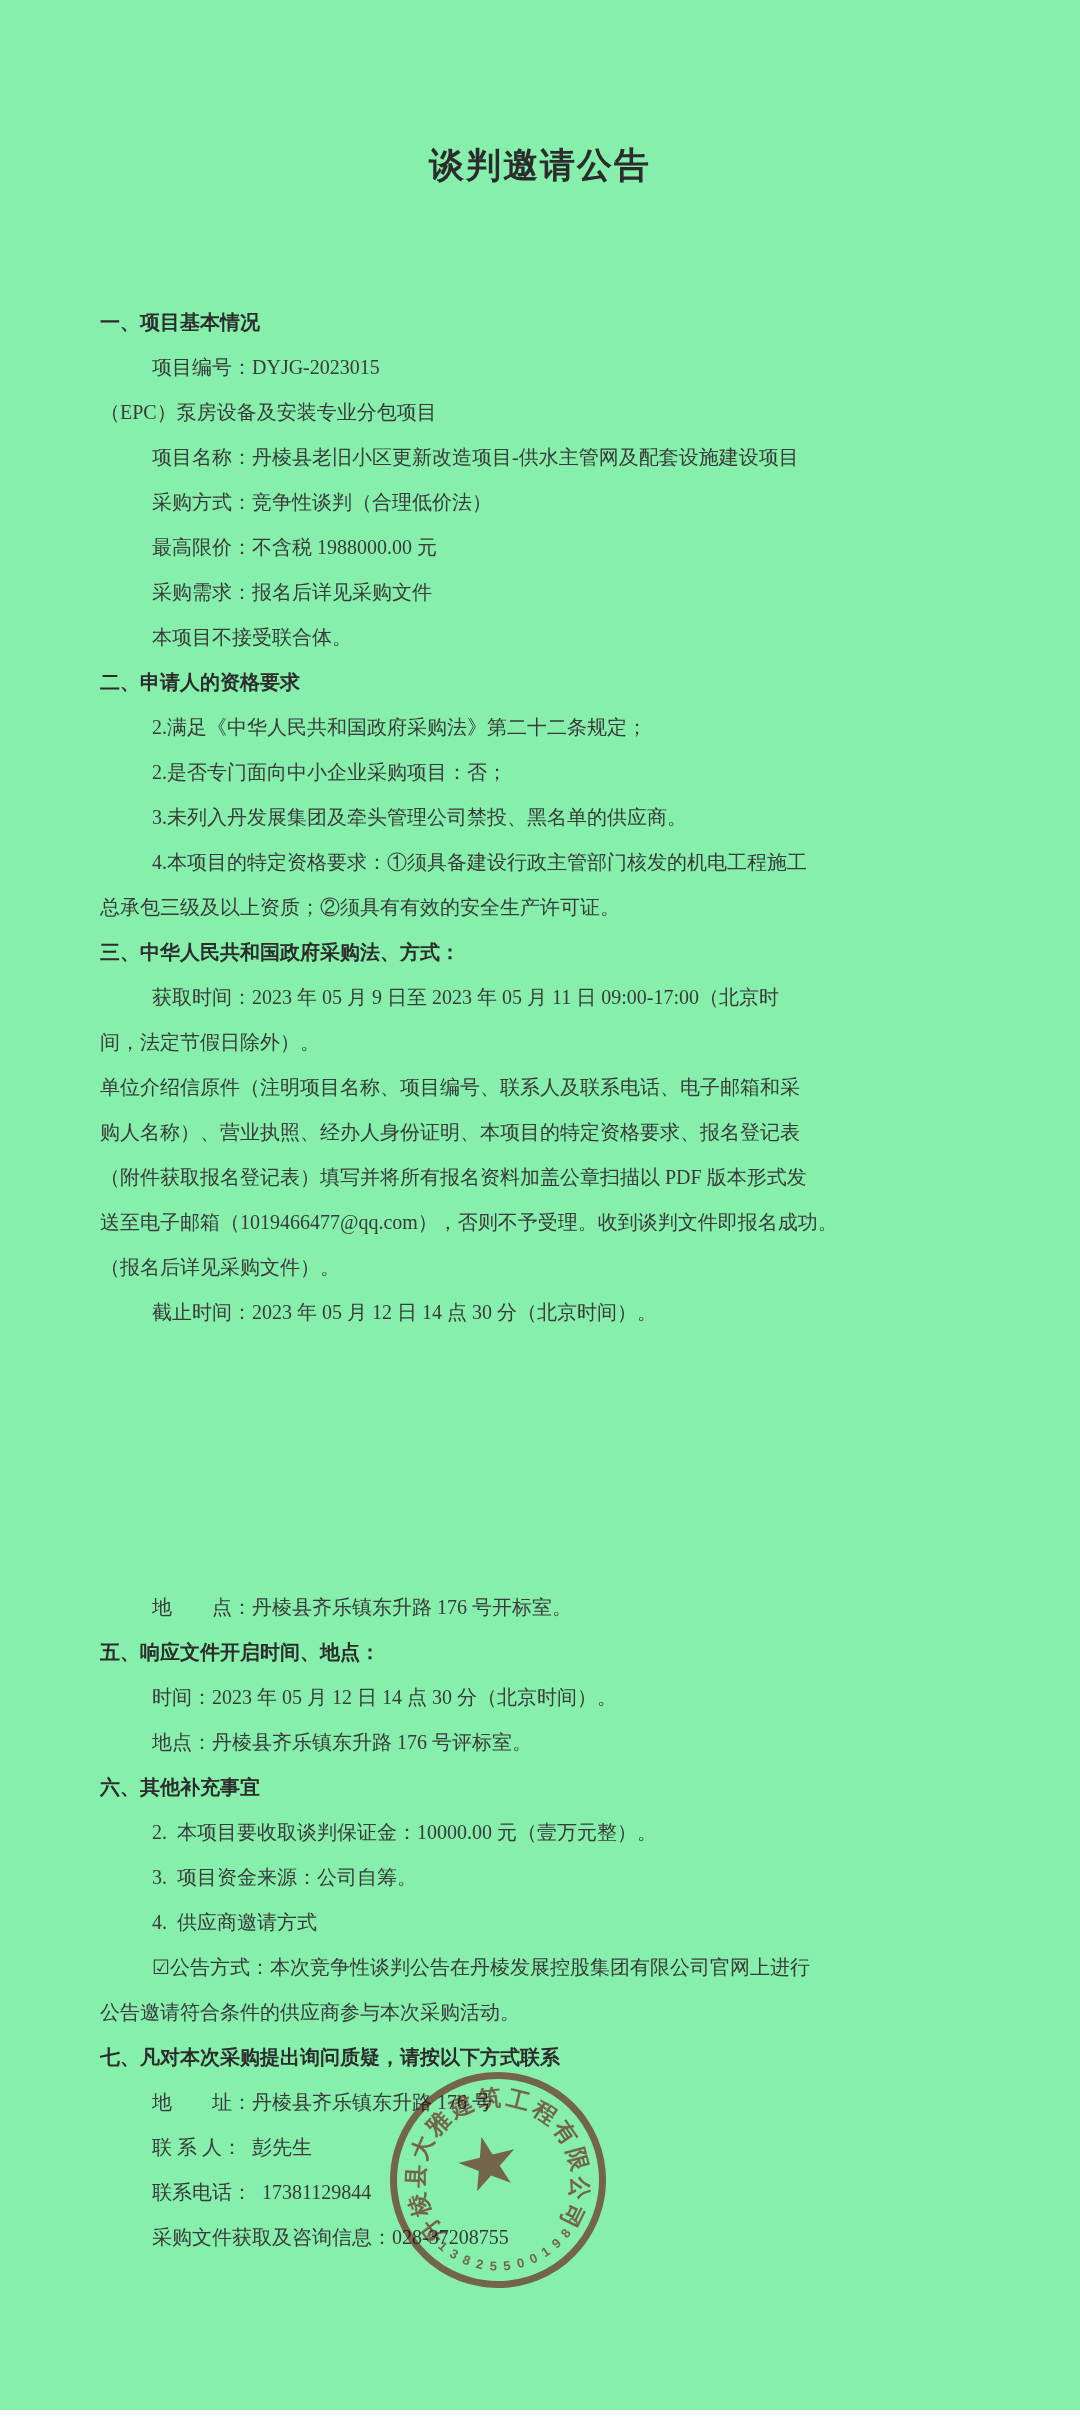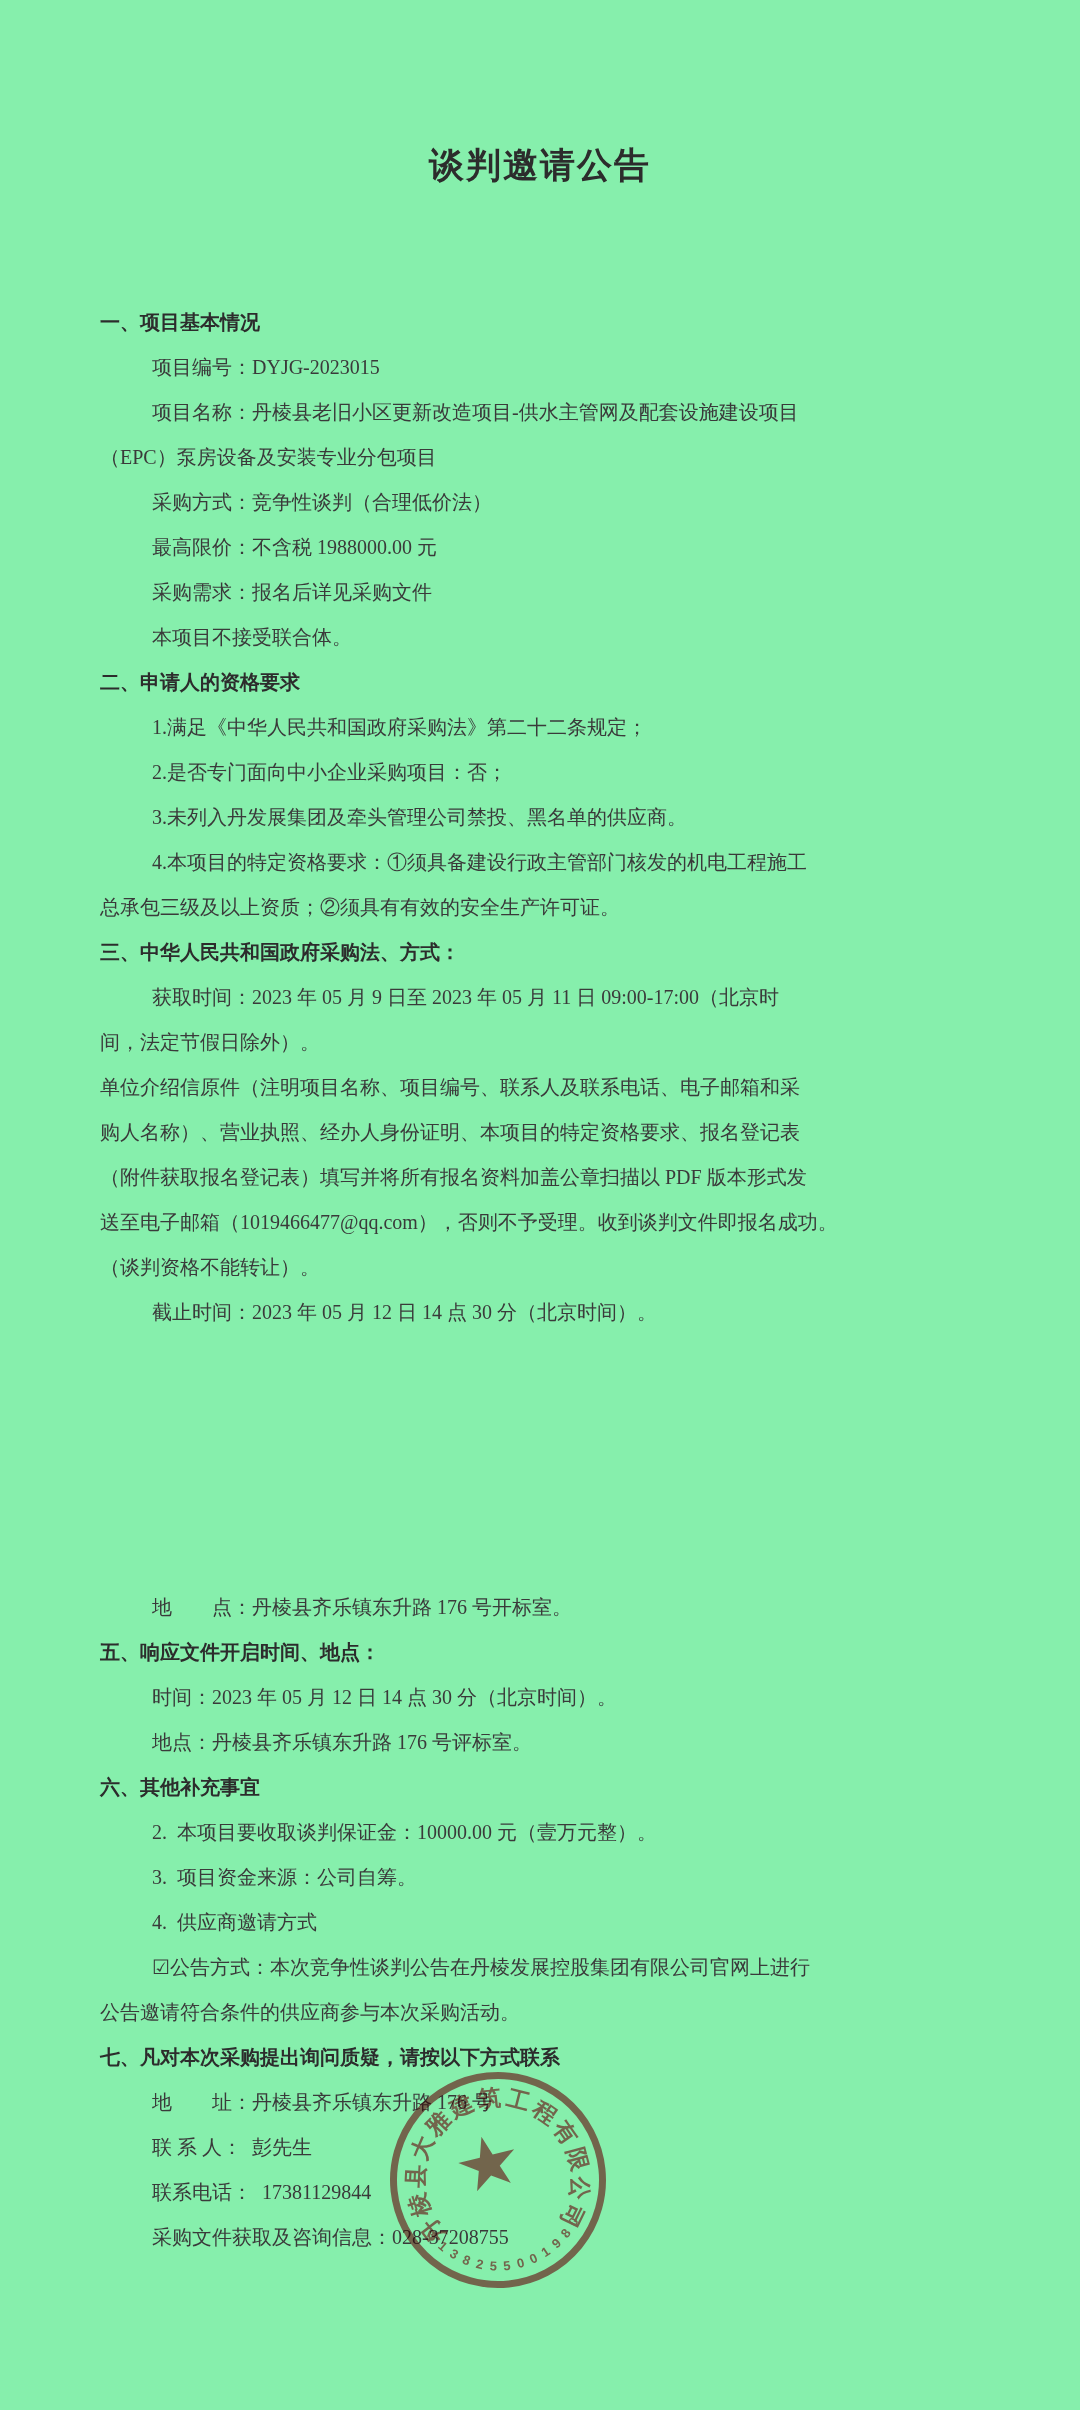--- a/index.html
+++ b/index.html
@@ -101,40 +101,40 @@
 </style>
 </head>
 <body>
 
 <div class="page">
   <div class="doc">
     <div class="title">谈判邀请公告</div>
     <div class="lines">
         <div class="line heading">一、项目基本情况</div>
         <div class="line  indent">项目编号：DYJG-2023015</div>
+        <div class="line ">（EPC）泵房设备及安装专业分包项目</div>
         <div class="line  indent">项目名称：丹棱县老旧小区更新改造项目-供水主管网及配套设施建设项目</div>
-        <div class="line ">（EPC）泵房设备及安装专业分包项目</div>
         <div class="line  indent">采购方式：竞争性谈判（合理低价法）</div>
         <div class="line  indent">最高限价：不含税 1988000.00 元</div>
         <div class="line  indent">采购需求：报名后详见采购文件</div>
         <div class="line  indent">本项目不接受联合体。</div>
         <div class="line heading">二、申请人的资格要求</div>
-        <div class="line  indent">1.满足《中华人民共和国政府采购法》第二十二条规定；</div>
+        <div class="line  indent">2.满足《中华人民共和国政府采购法》第二十二条规定；</div>
         <div class="line  indent">2.是否专门面向中小企业采购项目：否；</div>
         <div class="line  indent">3.未列入丹发展集团及牵头管理公司禁投、黑名单的供应商。</div>
         <div class="line  indent">4.本项目的特定资格要求：①须具备建设行政主管部门核发的机电工程施工</div>
         <div class="line ">总承包三级及以上资质；②须具有有效的安全生产许可证。</div>
         <div class="line heading">三、中华人民共和国政府采购法、方式：</div>
         <div class="line  indent">获取时间：2023 年 05 月 9 日至 2023 年 05 月 11 日 09:00-17:00（北京时</div>
         <div class="line ">间，法定节假日除外）。</div>
         <div class="line ">单位介绍信原件（注明项目名称、项目编号、联系人及联系电话、电子邮箱和采</div>
         <div class="line ">购人名称）、营业执照、经办人身份证明、本项目的特定资格要求、报名登记表</div>
         <div class="line ">（附件获取报名登记表）填写并将所有报名资料加盖公章扫描以 PDF 版本形式发</div>
         <div class="line ">送至电子邮箱（1019466477@qq.com），否则不予受理。收到谈判文件即报名成功。</div>
-        <div class="line ">（谈判资格不能转让）。</div>
+        <div class="line ">（报名后详见采购文件）。</div>
         <div class="line  indent">截止时间：2023 年 05 月 12 日 14 点 30 分（北京时间）。</div>
         <div class="line  indent" style="margin-top: 250px;">地　　点：丹棱县齐乐镇东升路 176 号开标室。</div>
         <div class="line heading">五、响应文件开启时间、地点：</div>
         <div class="line  indent">时间：2023 年 05 月 12 日 14 点 30 分（北京时间）。</div>
         <div class="line  indent">地点：丹棱县齐乐镇东升路 176 号评标室。</div>
         <div class="line heading">六、其他补充事宜</div>
         <div class="line  indent">2.  本项目要收取谈判保证金：10000.00 元（壹万元整）。</div>
         <div class="line  indent">3.  项目资金来源：公司自筹。</div>
         <div class="line  indent">4.  供应商邀请方式</div>
         <div class="line  indent">☑公告方式：本次竞争性谈判公告在丹棱发展控股集团有限公司官网上进行</div>

